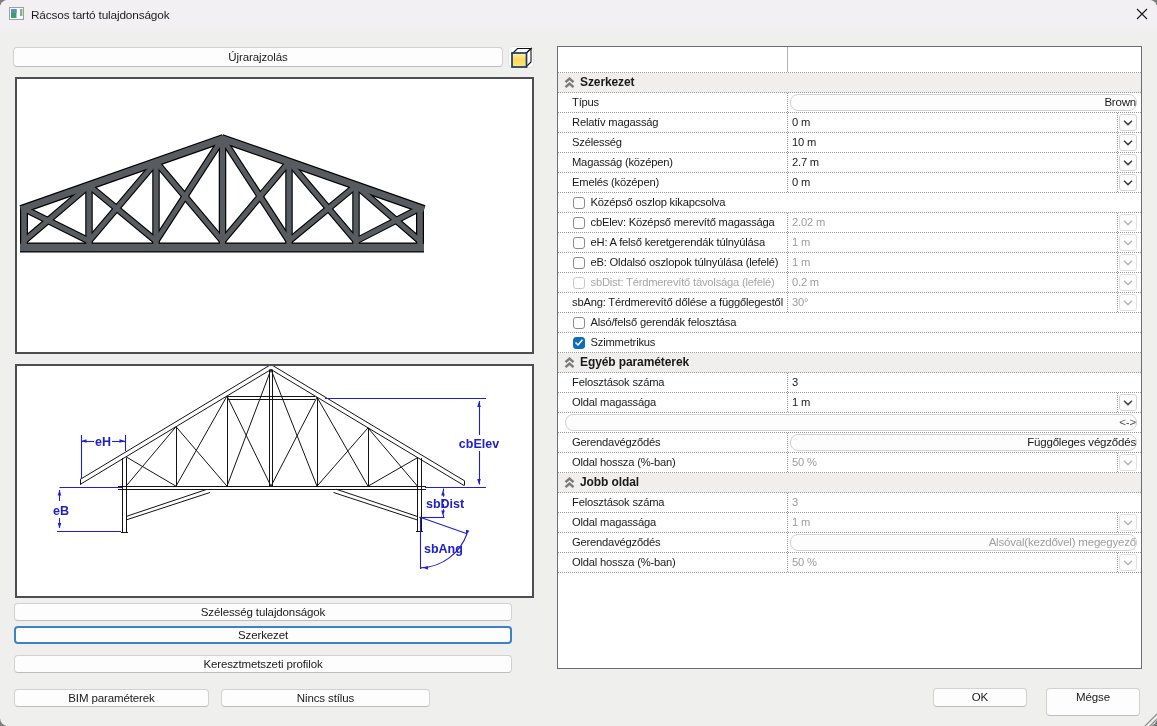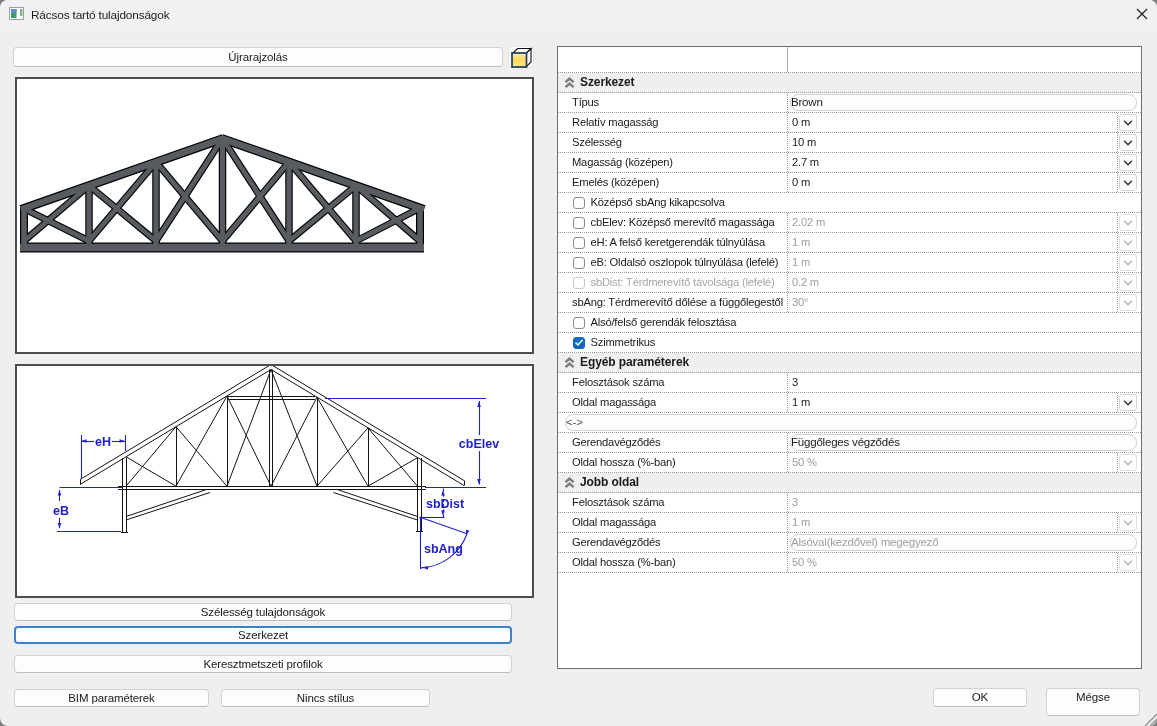--- a/index.html
+++ b/index.html
@@ -12,21 +12,21 @@
 .r{position:absolute;left:0;width:583px;height:20px;border-bottom:1px dotted #999;font-size:11.2px;letter-spacing:-0.2px;line-height:19.5px;color:#1a1a1a}
 .sec{background:#f0efee;height:20px}
 .sl{position:absolute;left:22px;font-weight:bold;font-size:12px;letter-spacing:-0.1px}
 .chev{position:absolute;left:6px;top:4px}
 .lb{position:absolute;left:14px;top:0;white-space:nowrap}
 .vl{position:absolute;left:234px;top:0;white-space:nowrap}
 .vd{position:absolute;left:229px;top:0;bottom:0;border-left:1px dotted #999}
 .vd2{position:absolute;left:559px;top:0;bottom:0;border-left:1px dotted #999}
 .co{position:absolute;left:561px;top:1px;width:18px;height:17px;background:#fff;border:1px solid #d4d4d4;border-radius:3px;display:flex;align-items:center;justify-content:center}
 .ck{position:absolute;left:15px;top:3.5px;width:12px;height:12px;background:#fff;border:1px solid #8b8b8b;border-radius:3px;display:flex;align-items:center;justify-content:center}
-.vb{position:absolute;left:232px;top:1px;width:347px;height:17px;background:#fdfdfd;border:1px solid #d2d2d2;border-radius:8px;text-align:left;line-height:15px;font-size:11.5px}
+.vb{position:absolute;left:232px;top:1px;width:347px;height:17px;background:#fdfdfd;border:1px solid #d2d2d2;border-radius:8px;text-align:right;line-height:15px;font-size:11.5px}
 .fb{left:7px;width:572px;color:#555}
 .hdr{position:absolute;left:0;top:0;width:583px;height:26px;background:#fff;border-bottom:1px dotted #999}
 .hvd{position:absolute;left:229px;top:0;bottom:0;border-left:1px solid #b4b4b4}
 </style></head>
 <body>
 <div class="dlg">
 <div class="tbar">
 <svg style="position:absolute;left:9px;top:7px" width="15" height="13" viewBox="0 0 15 13">
 <rect x="0.5" y="0.5" width="14" height="12" fill="#fff" stroke="#9aa0a8"></rect>
 <rect x="2" y="2" width="5.5" height="9" fill="#3f9e68"></rect>
@@ -239,21 +239,21 @@
         <span class="vl" style="color:#1a1a1a">0 m</span>
         <div class="vd2"></div>
         <div class="co" style="border-color:#d4d4d4">
           <svg width="10" height="6" viewBox="0 0 10 6">
             <path d="M1 0.8 L5 4.6 L9 0.8" fill="none" stroke="#3f3f3f" stroke-width="1.5"></path>
           </svg>
         </div>
       </div>
 <div class="r" style="top:146px">
         <div class="ck" style="border-color:#8b8b8b"></div>
-        <span class="lb" style="left:32.5px">Középső sbAng kikapcsolva</span>
+        <span class="lb" style="left:32.5px">Középső oszlop kikapcsolva</span>
       </div>
 <div class="r" style="top:166px">
         <div class="vd"></div>
         <div class="ck" style="border-color:#8b8b8b"></div>
         <span class="lb" style="left:32.5px;color:#1a1a1a">cbElev: Középső merevítő magassága</span>
         <span class="vl" style="color:#9d9d9d">2.02 m</span>
         <div class="vd2"></div>
         <div class="co" style="border-color:#e0e0e0">
           <svg width="10" height="6" viewBox="0 0 10 6">
             <path d="M1 0.8 L5 4.6 L9 0.8" fill="none" stroke="#b9b9b9" stroke-width="1.5"></path>

